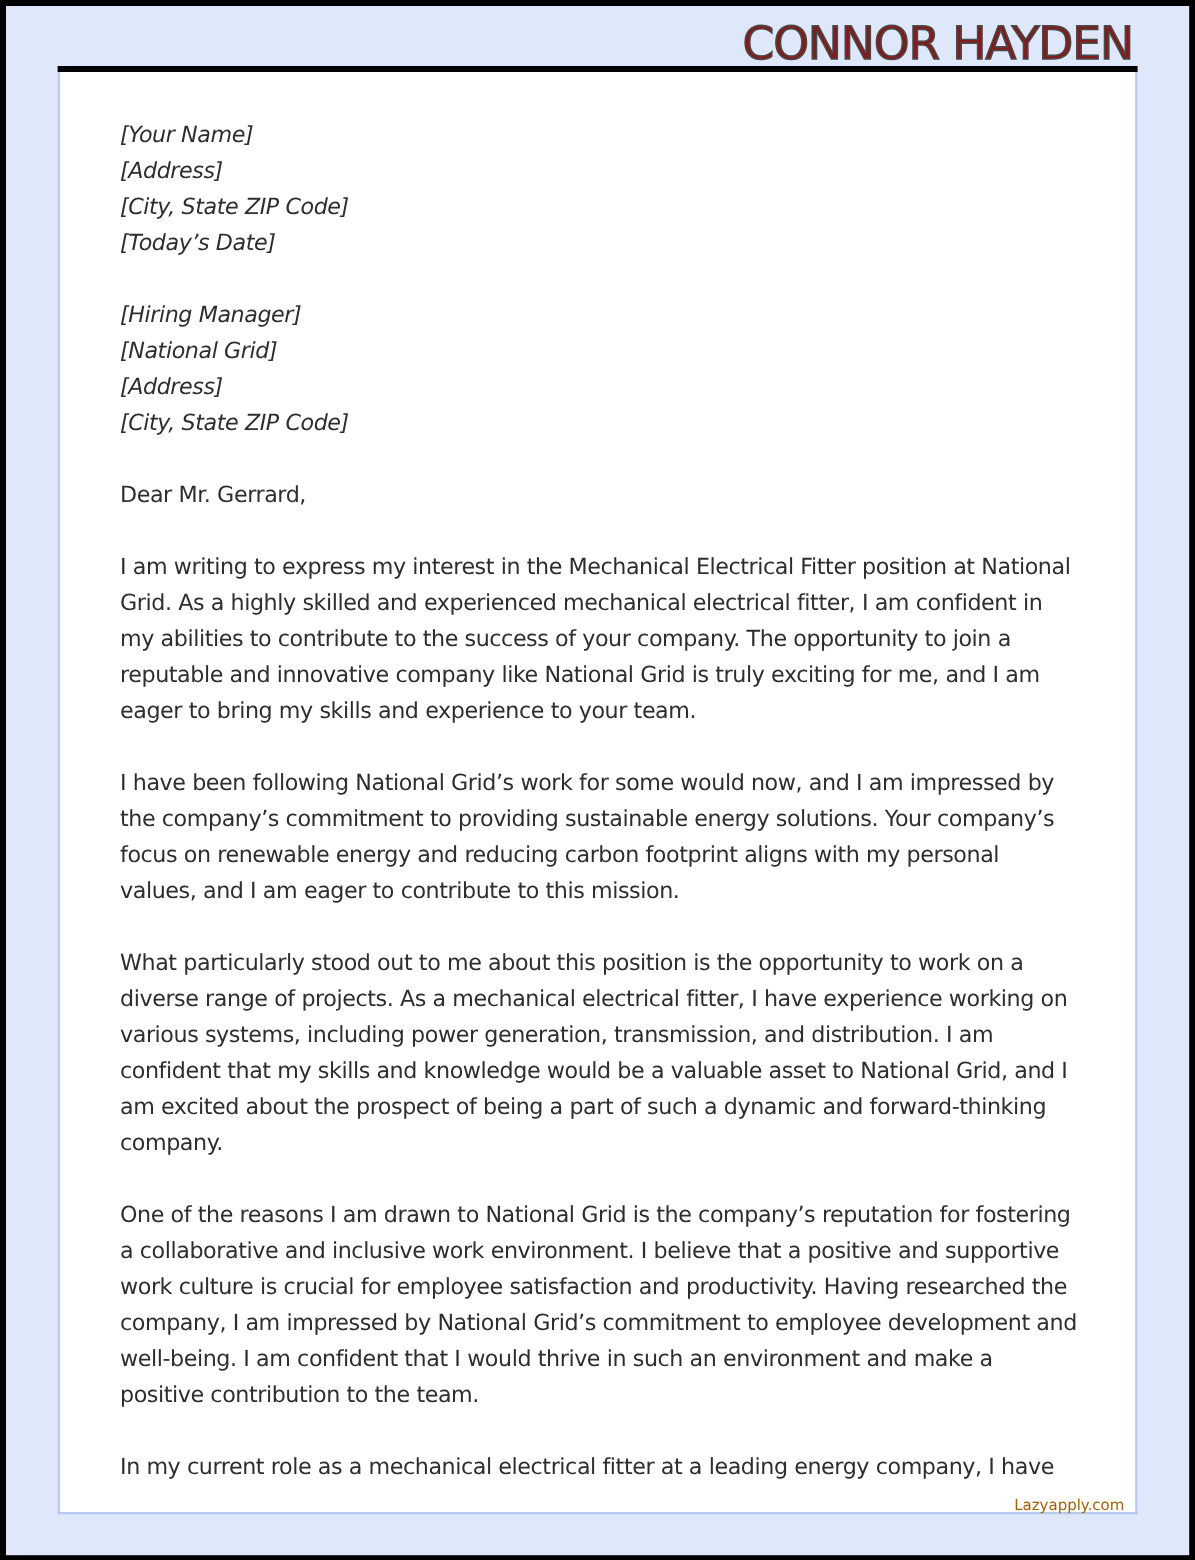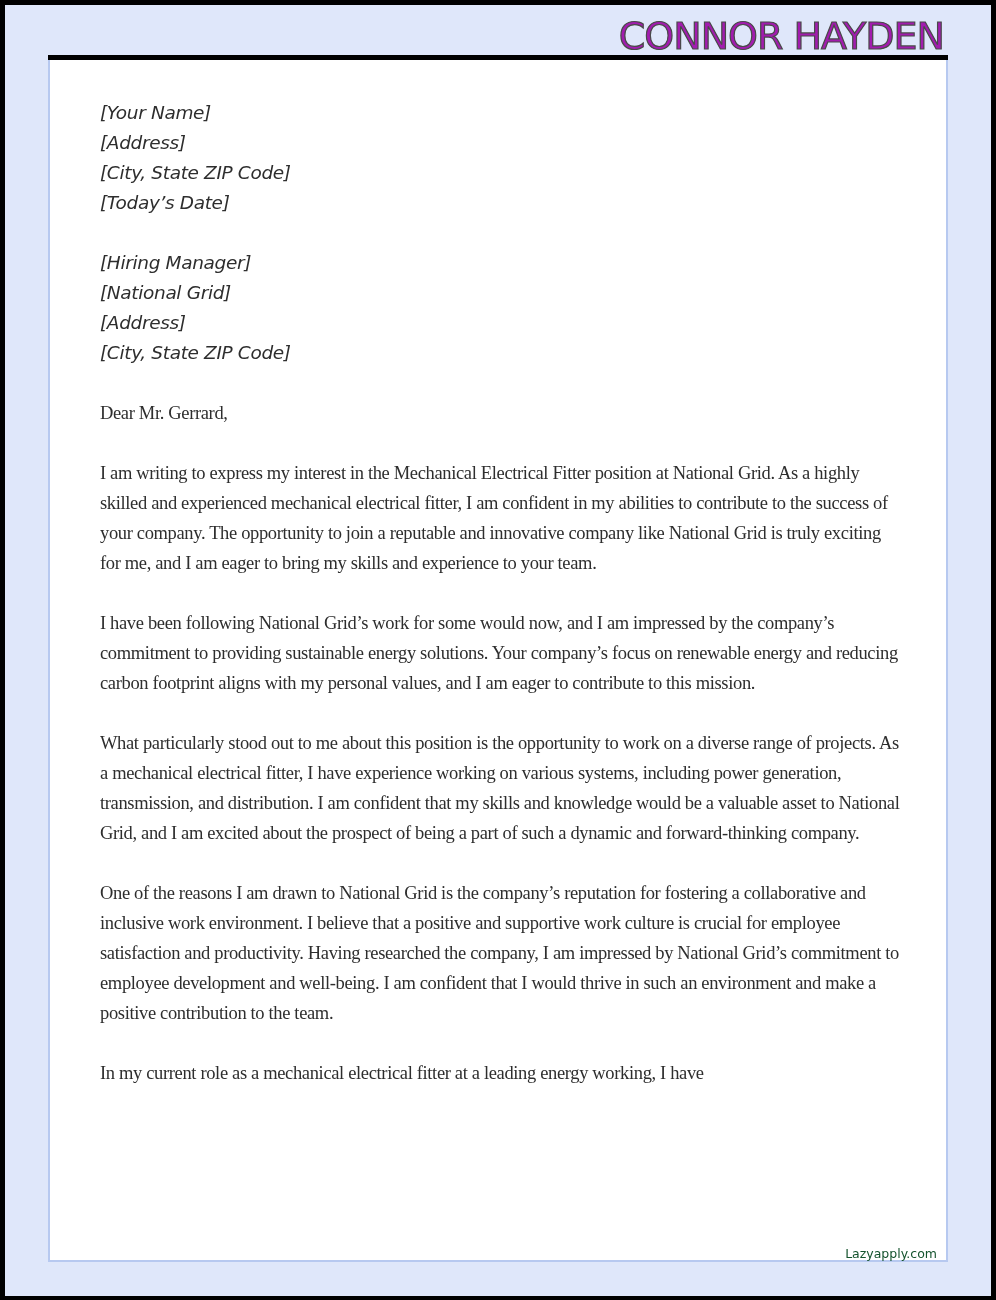--- a/index.html
+++ b/index.html
@@ -9,21 +9,21 @@
       font-family: "DejaVu Sans", "Liberation Sans", sans-serif;
     }
     .frame {
       position: absolute; left: 5px; top: 5px; width: 986px; height: 1291px;
       background: #dfe7fa; overflow: hidden;
     }
     .name {
       position: absolute; right: 47px; top: 10px;
       font-family: "DejaVu Sans", sans-serif;
       font-size: 38px; letter-spacing: -1px;
-      color: #a21caf;
+      color: #7f1d1d;
       -webkit-text-stroke: 1.2px #4a4a4a;
       text-shadow: 0 0 0 #777;
       line-height: 42px;
       white-space: nowrap;
     }
     .topbar {
       position: absolute; left: 43px; top: 50px; width: 900px; height: 5px;
       background: #000;
     }
     .page {
@@ -34,24 +34,24 @@
       border-bottom: 2px solid #b7c9f0;
     }
     .content {
       position: absolute; left: 95px; top: 93px; width: 800px;
       font-size: 18.5px; line-height: 30px; color: #2e2e2e;
       letter-spacing: -0.35px;
       font-family: "DejaVu Sans", sans-serif;
     }
     .block { margin: 0 0 30px 0; font-style: italic; }
     .block div { white-space: nowrap; }
-    p { margin: 0 0 30px 0; font-family: Liberation Serif, serif; }
+    p { margin: 0 0 30px 0; }
     .watermark {
       position: absolute; right: 54px; top: 1241px;
-      font-size: 12.5px; color: #14532d; letter-spacing: 0;
+      font-size: 12.5px; color: #a16207; letter-spacing: 0;
       font-family: "DejaVu Sans", sans-serif;
     }
   </style>
 </head>
 <body>
 
 <div class="frame">
   <div class="name">CONNOR HAYDEN</div>
   <div class="topbar"></div>
   <div class="page"></div>
@@ -68,15 +68,15 @@
       <div>[Hiring Manager]</div>
       <div>[National Grid]</div>
       <div>[Address]</div>
       <div>[City, State ZIP Code]</div>
     </div>
     <p>Dear Mr. Gerrard,</p>
     <p>I am writing to express my interest in the Mechanical Electrical Fitter position at National Grid. As a highly skilled and experienced mechanical electrical fitter, I am confident in my abilities to contribute to the success of your company. The opportunity to join a reputable and innovative company like National Grid is truly exciting for me, and I am eager to bring my skills and experience to your team.</p>
     <p>I have been following National Grid’s work for some would now, and I am impressed by the company’s commitment to providing sustainable energy solutions. Your company’s focus on renewable energy and reducing carbon footprint aligns with my personal values, and I am eager to contribute to this mission.</p>
     <p>What particularly stood out to me about this position is the opportunity to work on a diverse range of projects. As a mechanical electrical fitter, I have experience working on various systems, including power generation, transmission, and distribution. I am confident that my skills and knowledge would be a valuable asset to National Grid, and I am excited about the prospect of being a part of such a dynamic and forward-thinking company.</p>
     <p>One of the reasons I am drawn to National Grid is the company’s reputation for fostering a collaborative and inclusive work environment. I believe that a positive and supportive work culture is crucial for employee satisfaction and productivity. Having researched the company, I am impressed by National Grid’s commitment to employee development and well-being. I am confident that I would thrive in such an environment and make a positive contribution to the team.</p>
-    <p>In my current role as a mechanical electrical fitter at a leading energy working, I have</p>
+    <p>In my current role as a mechanical electrical fitter at a leading energy company, I have</p>
   </div>
 </div>
 
 </body></html>

